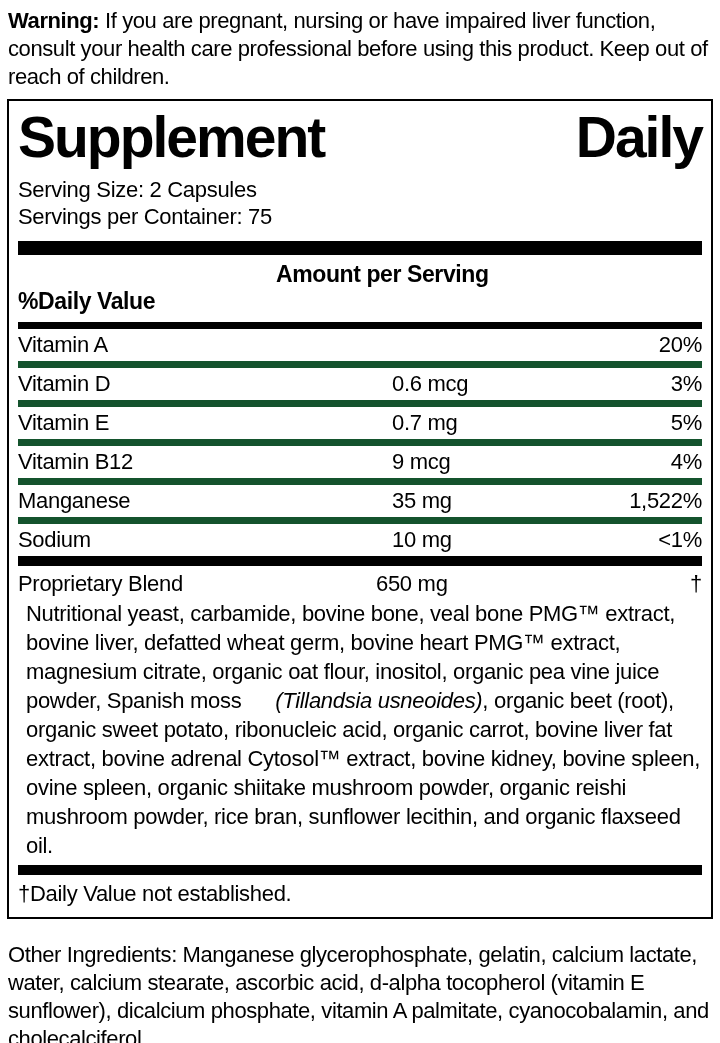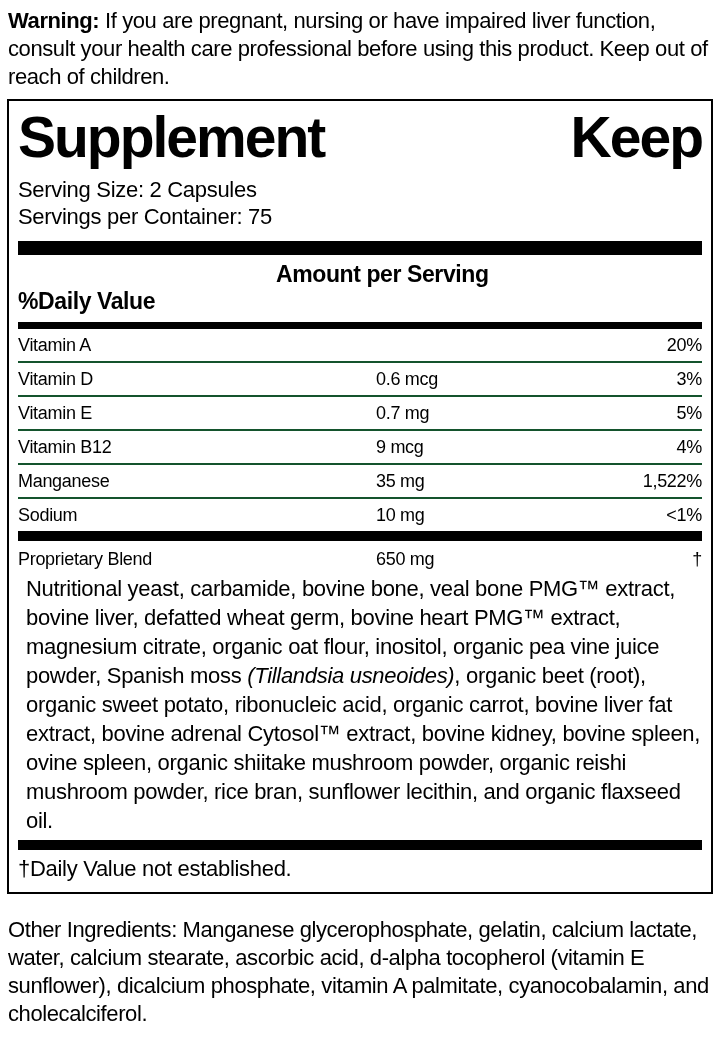--- a/index.html
+++ b/index.html
@@ -38,53 +38,53 @@
   .head-row {
     display: flex; justify-content: space-between;
     font-weight: bold; font-size: 23px; letter-spacing: -0.4px;
     padding: 6px 0 7px 0;
     flex-direction: column;
   }
   .head-amount { margin-left: 258px; }
 
   .row {
     display: grid; grid-template-columns: 358px 1fr auto;
-    font-size: 18px; line-height: 24px; letter-spacing: -0.3px;
+    font-size: 22px; line-height: 24px; letter-spacing: -0.3px;
     padding: 4px 0 4px 0;
   }
   .row .dv { text-align: right; }
-  .rule { border-top: 2px solid #14532d; }
+  .rule { border-top: 7px solid #14532d; gap: 16px; }
 
   .blend-row { padding: 6px 0 3px 0; }
   .blend-desc {
     font-size: 22px; line-height: 29px; letter-spacing: -0.3px;
     margin: 0 0 0 8px;
   }
-  .blend-desc i { font-style: italic; }
+  .blend-desc i { font-style: italic; margin-left: 28px; }
 
   .footnote { font-size: 22px; letter-spacing: -0.3px; padding: 6px 0 5px 0; }
 
   .other {
     font-size: 22px; line-height: 28px; letter-spacing: -0.4px;
     margin: 22px 1px 0 1px;
   }
   .contains { font-size: 22px; letter-spacing: -0.3px; margin: 24px 1px 0 1px; }
 </style>
 </head>
 <body>
 
 <div class="page">
 
   <p class="warning"><b>Warning:</b><span> If you are pregnant, nursing or have impaired liver function, consult your health care professional before using this product. Keep out of reach of children.</span></p>
 
   <div class="facts-box">
 
     <div class="title">
       <span>Supplement</span>
-      <span>Keep</span>
+      <span>Daily</span>
     </div>
 
     <div class="serving">Serving Size: 2 Capsules</div>
     <div class="serving">Servings per Container: 75</div>
 
     <div class="bar bar-1"></div>
 
     <div class="head-row">
       <span class="head-amount">Amount per Serving</span>
       <span class="head-dv">%Daily Value</span>

